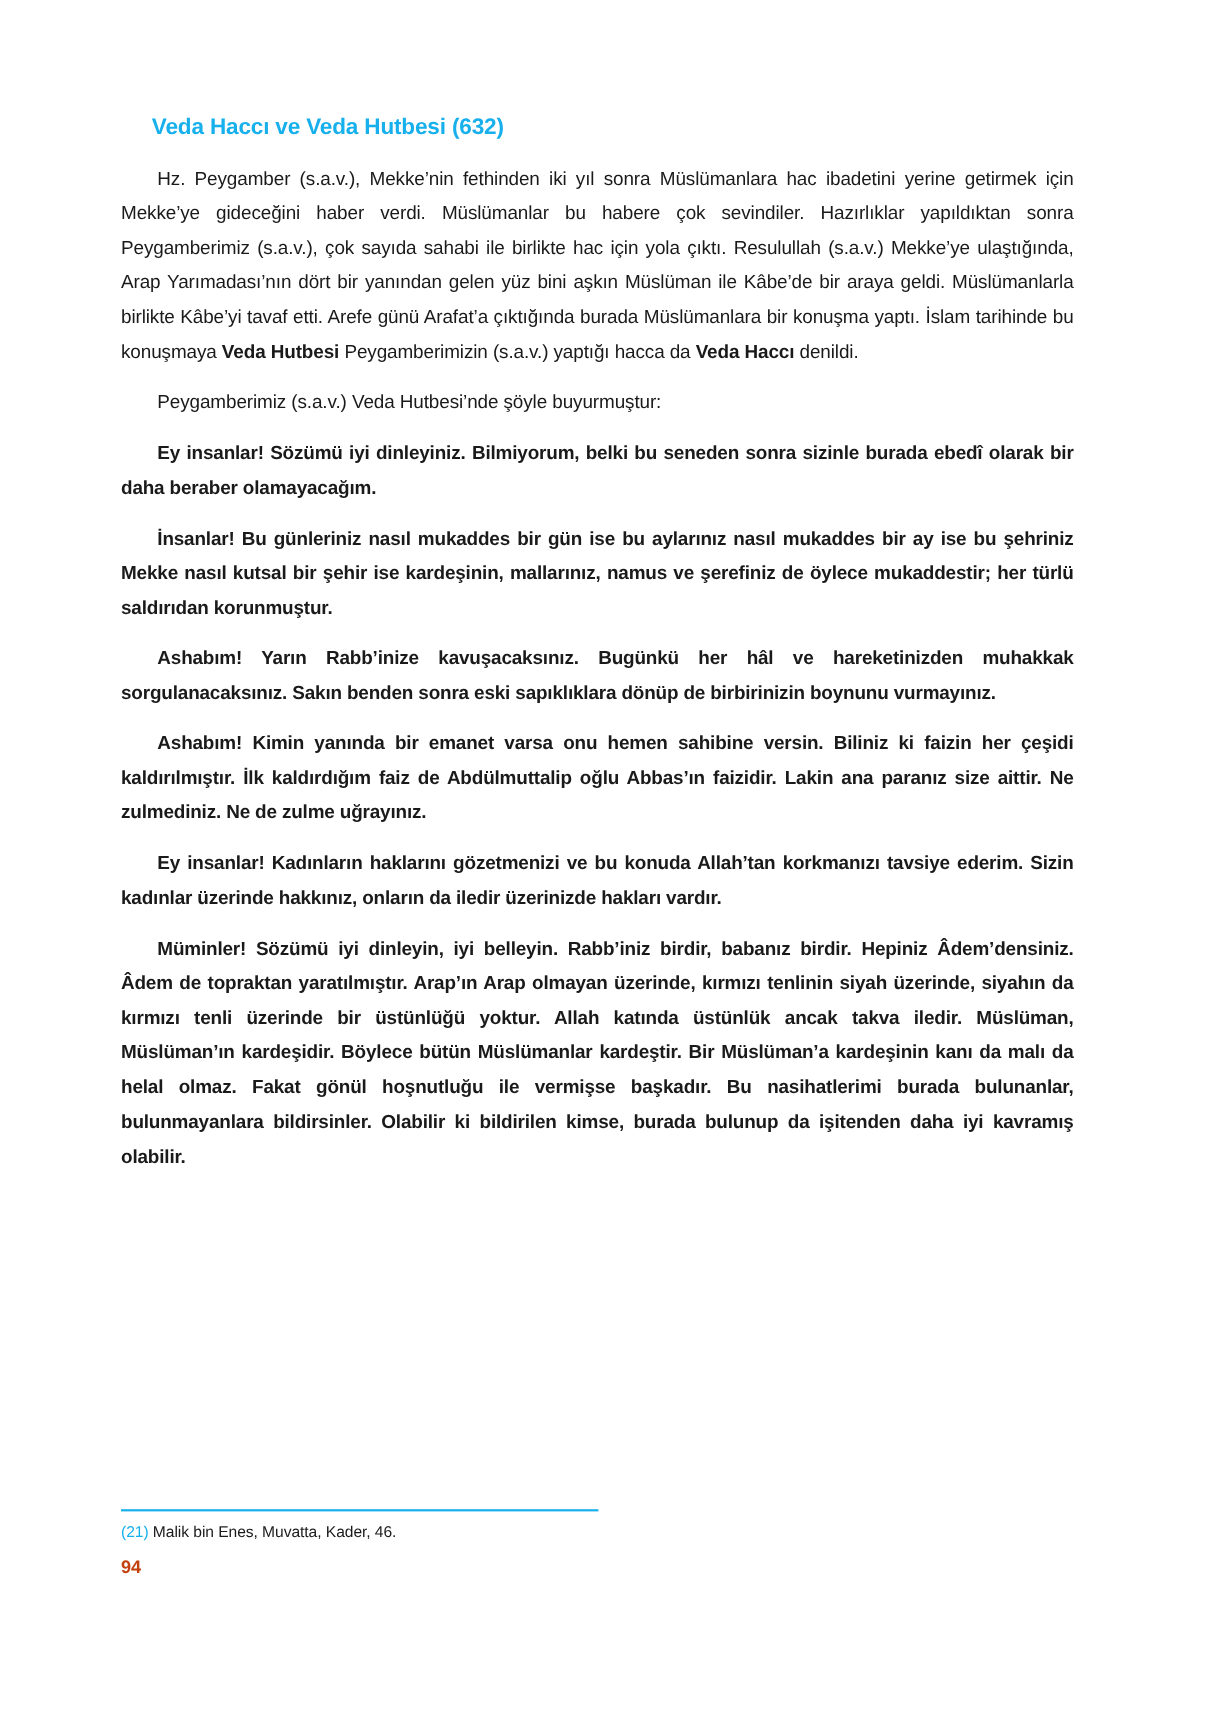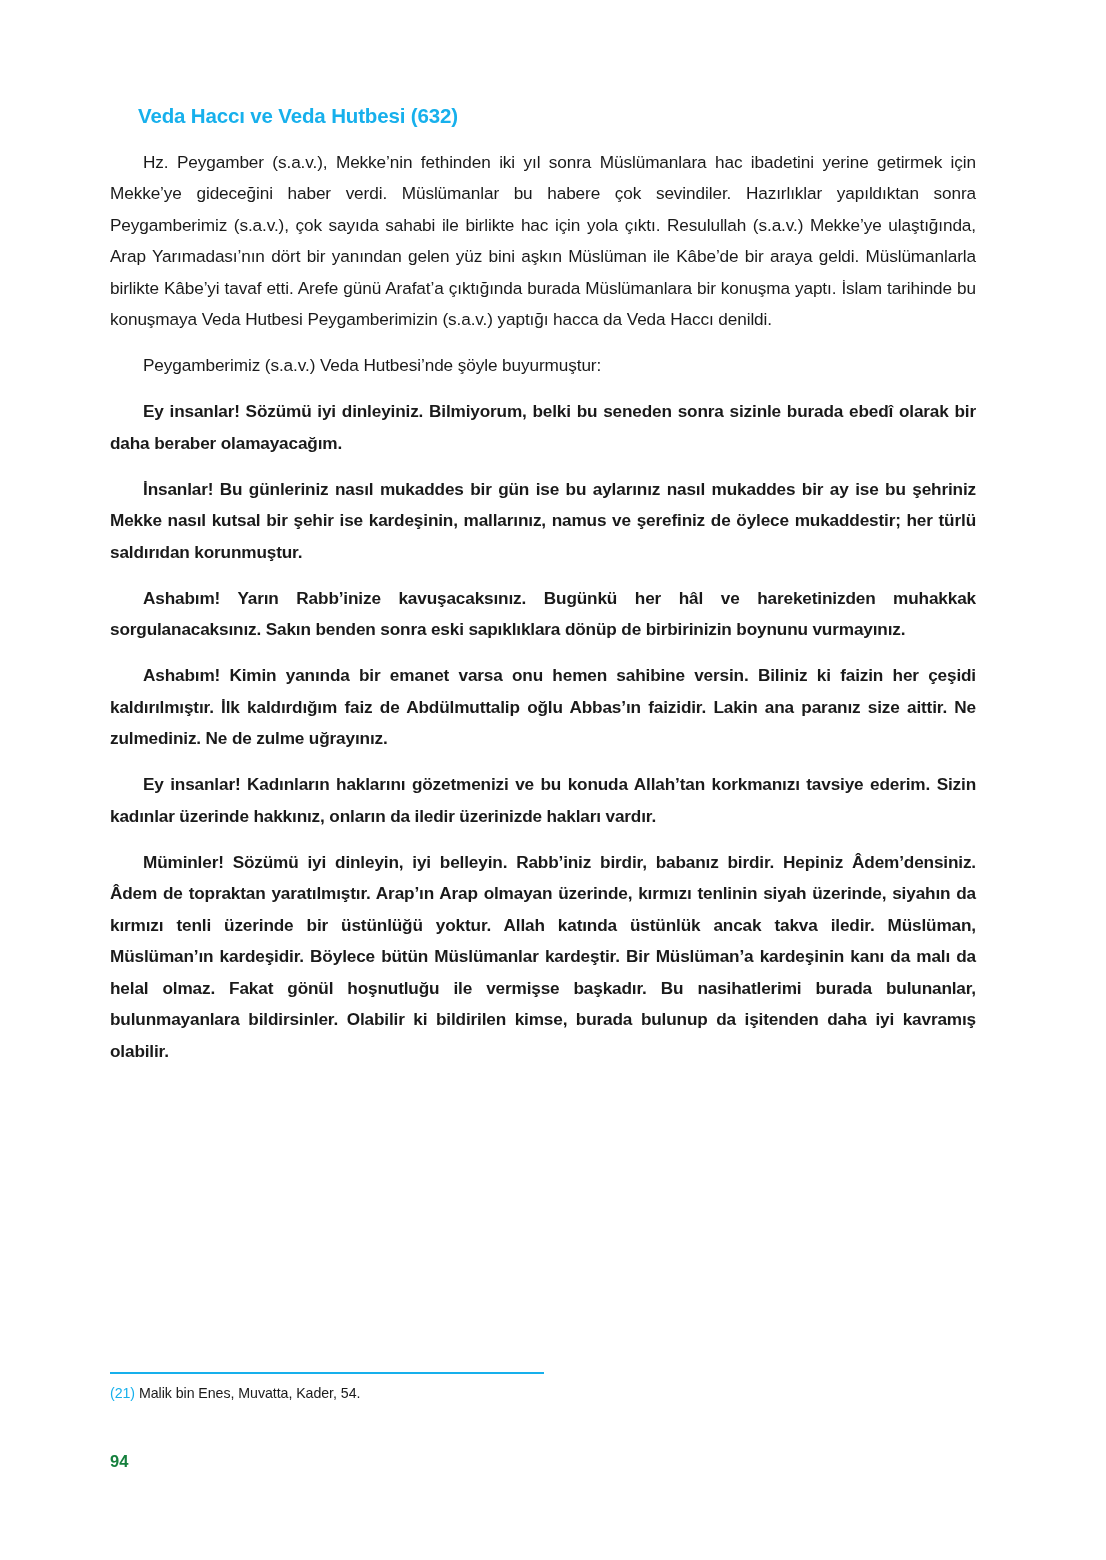--- a/index.html
+++ b/index.html
@@ -42,21 +42,21 @@
     text-justify: inter-word;
     text-indent: 33px;
     letter-spacing: -0.1px;
     word-spacing: 0px;
   }
   p.para.bold {
     font-weight: bold;
     letter-spacing: -0.15px;
   }
   p.para b {
-    font-weight: normal;
+    font-weight: bold;
   }
   sup.fn {
     color: #17b0ec;
     font-size: 11.5px;
     font-weight: bold;
     vertical-align: super;
     line-height: 0;
   }
   .footnote-area {
     position: absolute;
@@ -76,24 +76,24 @@
     line-height: 20px;
     color: #1a1a1a;
     letter-spacing: -0.05px;
   }
   .footnote-text .fn-num {
     color: #17b0ec;
   }
   .page-number {
     position: absolute;
     left: 110px;
-    top: 1452px;
+    top: 1416px;
     font-size: 16.5px;
     font-weight: bold;
-    color: #15803d;
+    color: #c2410c;
   }
 </style>
 </head>
 <body>
 
 <div class="page">
 
   <div class="content">
     <h2 class="section-heading">Veda Haccı ve Veda Hutbesi (632)</h2>
 
@@ -106,19 +106,19 @@
         <p class="para bold">Ashabım! Kimin yanında bir emanet varsa onu hemen sahibine versin. Biliniz ki faizin her çeşidi kaldırılmıştır. İlk kaldırdığım faiz de Abdülmuttalip oğlu Abbas’ın faizidir. Lakin ana paranız size aittir. Ne zulmediniz. Ne de zulme uğrayınız.</p>
         <p class="para bold">Ey insanlar! Kadınların haklarını gözetmenizi ve bu konuda Allah’tan korkmanızı tavsiye ederim. Sizin kadınlar üzerinde hakkınız, onların da iledir üzerinizde hakları vardır.</p>
         <p class="para bold">Müminler! Sözümü iyi dinleyin, iyi belleyin. Rabb’iniz birdir, babanız birdir. Hepiniz Âdem’densiniz. Âdem de topraktan yaratılmıştır. Arap’ın Arap olmayan üzerinde, kırmızı tenlinin siyah üzerinde, siyahın da kırmızı tenli üzerinde bir üstünlüğü yoktur. Allah katında üstünlük ancak takva iledir. Müslüman, Müslüman’ın kardeşidir. Böylece bütün Müslümanlar kardeştir. Bir Müslüman’a kardeşinin kanı da malı da helal olmaz. Fakat gönül hoşnutluğu ile vermişse başkadır. Bu nasihatlerimi burada bulunanlar, bulunmayanlara bildirsinler. Olabilir ki bildirilen kimse, burada bulunup da işitenden daha iyi kavramış olabilir.</p>
       </div>
   </div>
 
   <div class="footnote-area">
     <div class="footnote-rule"></div>
     <div class="footnote-text">
       <span class="fn-num">(21)</span>
-      <span>Malik bin Enes, Muvatta, Kader, 54.</span>
+      <span>Malik bin Enes, Muvatta, Kader, 46.</span>
     </div>
   </div>
 
   <div class="page-number">94</div>
 
 </div>
 
 </body></html>

